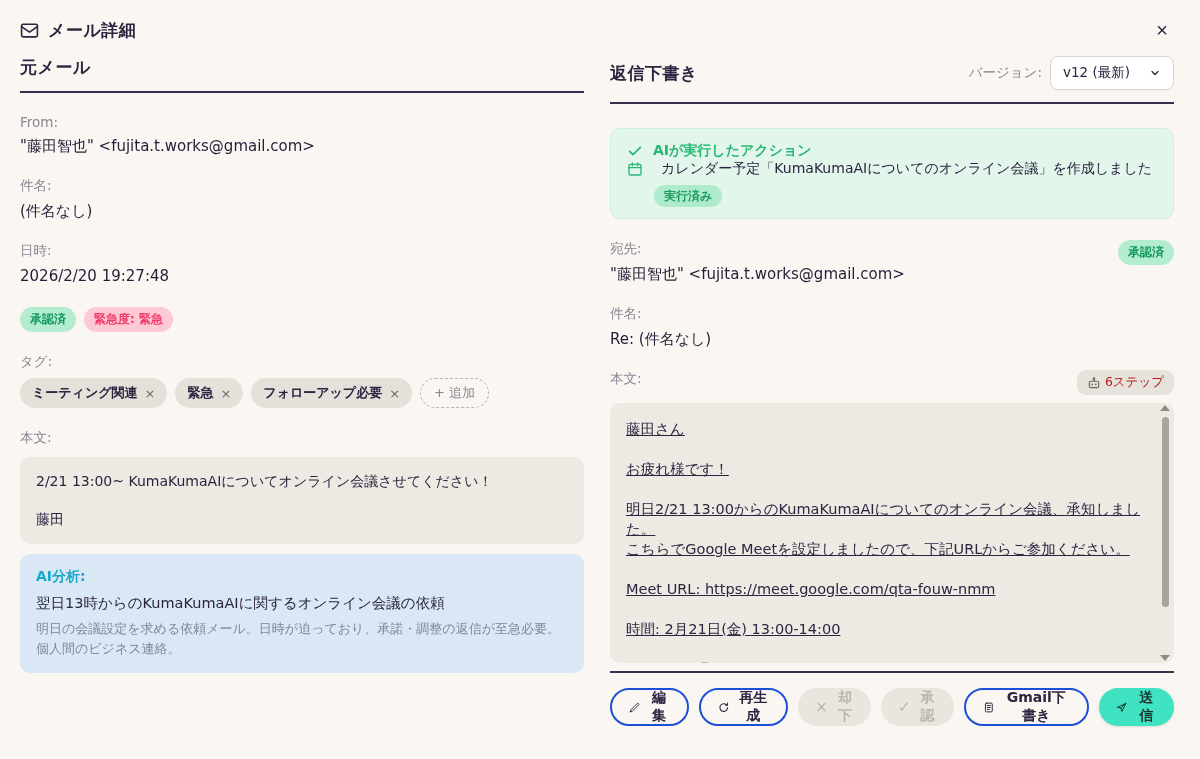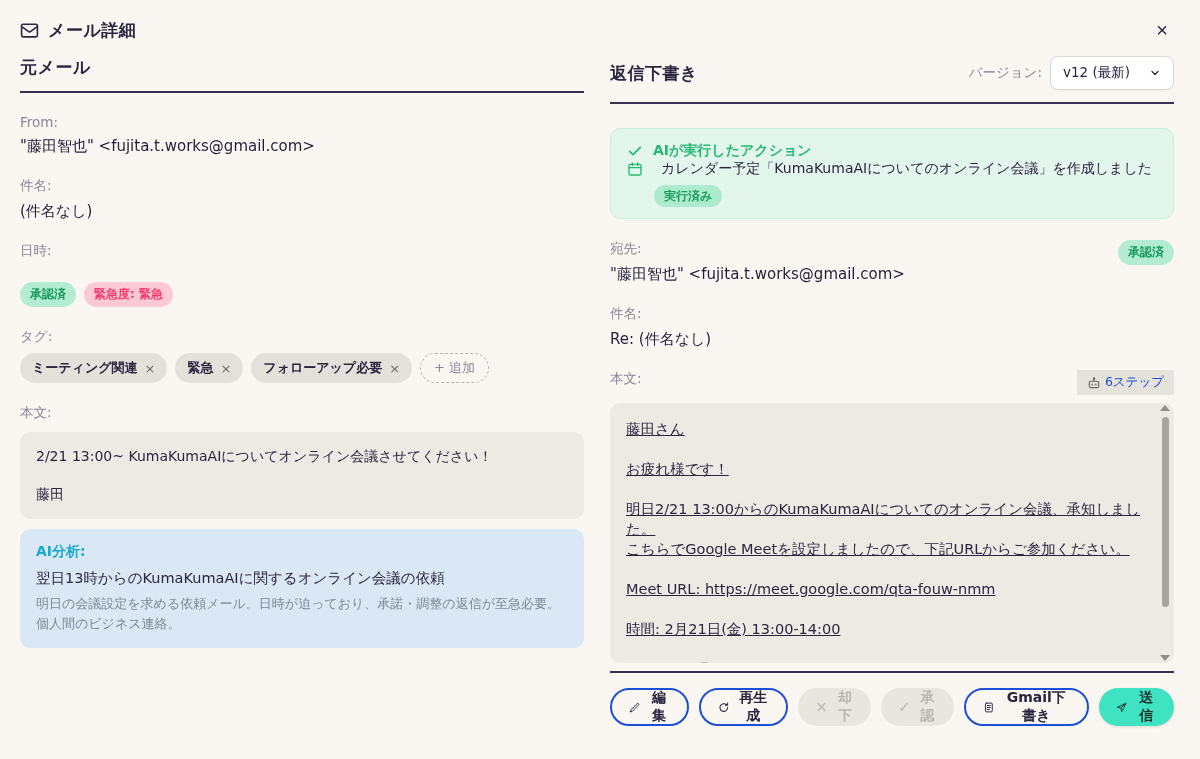--- a/index.html
+++ b/index.html
@@ -65,22 +65,22 @@
 
   
   .action-box { background:#e2f6ec; border:1px solid #c9eeda; border-radius:10px; padding:13px 16px; margin-top:24px; }
   .action-title { display:flex; align-items:center; gap:10px; color:#27b873; font-weight:bold; font-size:14px; }
   .action-item { display:flex; align-items:flex-start; gap:18px; font-size:14px; color:#2b2540; }
   .action-item svg { flex:none; margin-top:1px; }
   .action-status { margin-left:27px; margin-top:7px; }
   .badge.done { background:#aeeacd; color:#1d9e61; font-weight:bold; }
 
   
-  .steps-badge { display:inline-flex; align-items:center; gap:4px; background:#e6e2dc; color:#1d4ed8;
-                 font-size:12.5px; padding:4px 10px; border-radius:0; }
+  .steps-badge { display:inline-flex; align-items:center; gap:4px; background:#e6e2dc; color:#b91c1c;
+                 font-size:12.5px; padding:4px 10px; border-radius:9px; }
   .reply-body-wrap { position:relative; background:#edeae4; border-radius:10px; margin-top:8px; height:260px; overflow:hidden;text-decoration:underline; }
   .reply-body { padding:16px 26px 16px 16px; font-size:14.5px; line-height:20px; white-space:pre-wrap; color:#2b2540; height:100%; overflow:hidden; }
   .scrollbar { position:absolute; top:2px; right:3px; bottom:2px; width:12px; }
   .scroll-thumb { position:absolute; top:12px; right:2px; width:7px; height:190px; background:#a8a49e; border-radius:4px; }
   .scroll-arrow { position:absolute; right:1px; width:0; height:0; border-left:5px solid transparent; border-right:5px solid transparent; }
   .scroll-arrow.up { top:0; border-bottom:6px solid #8f8b85; }
   .scroll-arrow.down { bottom:0; border-top:6px solid #8f8b85; }
 
   
   .footer-divider { border-top:2px solid #362f4e; margin-top:8px; }
@@ -121,20 +121,21 @@
         <div class="value">"藤田智也" &lt;fujita.t.works@gmail.com&gt;</div>
       </div>
 
       <div class="field">
         <div class="label">件名:</div>
         <div class="value">(件名なし)</div>
       </div>
 
       <div class="field">
         <div class="label">日時:</div>
+        <div class="value">2026/2/20 19:27:48</div>
       </div>
 
       <div class="badge-row">
         <span class="badge green">承認済</span>
         <span class="badge pink">緊急度: 緊急</span>
       </div>
 
       <div class="field">
         <div class="label">タグ:</div>
         <div class="tag-row">

